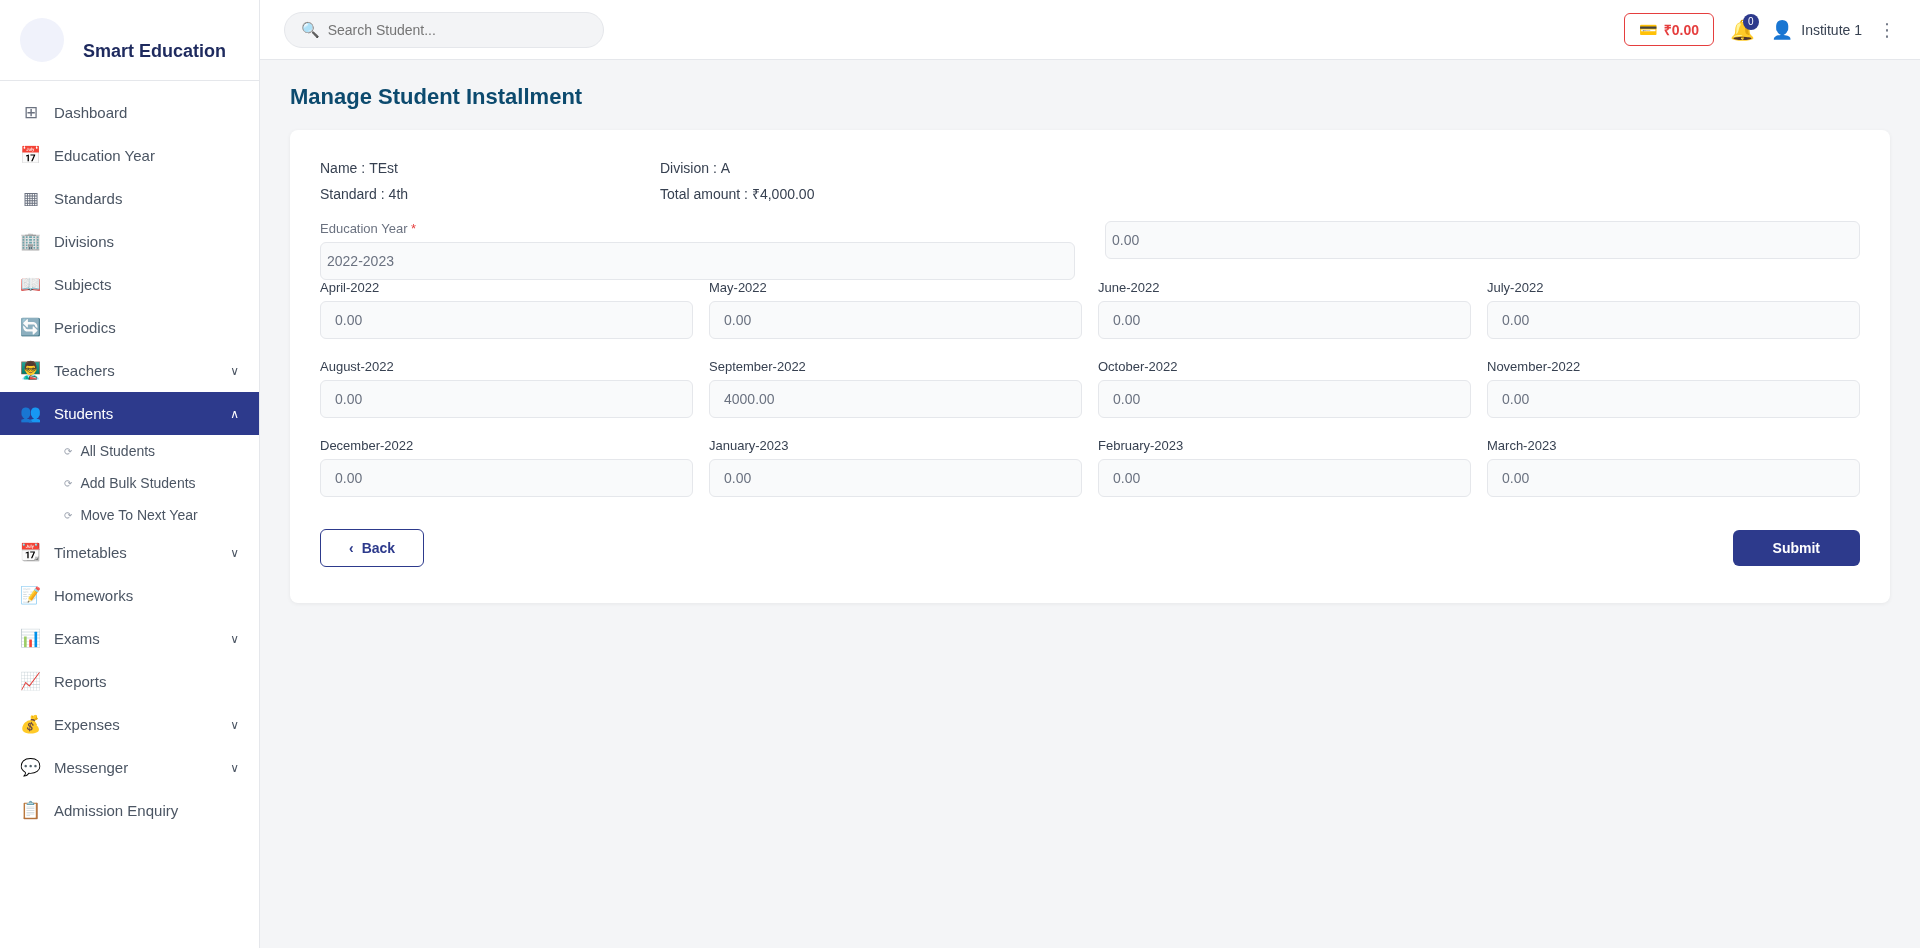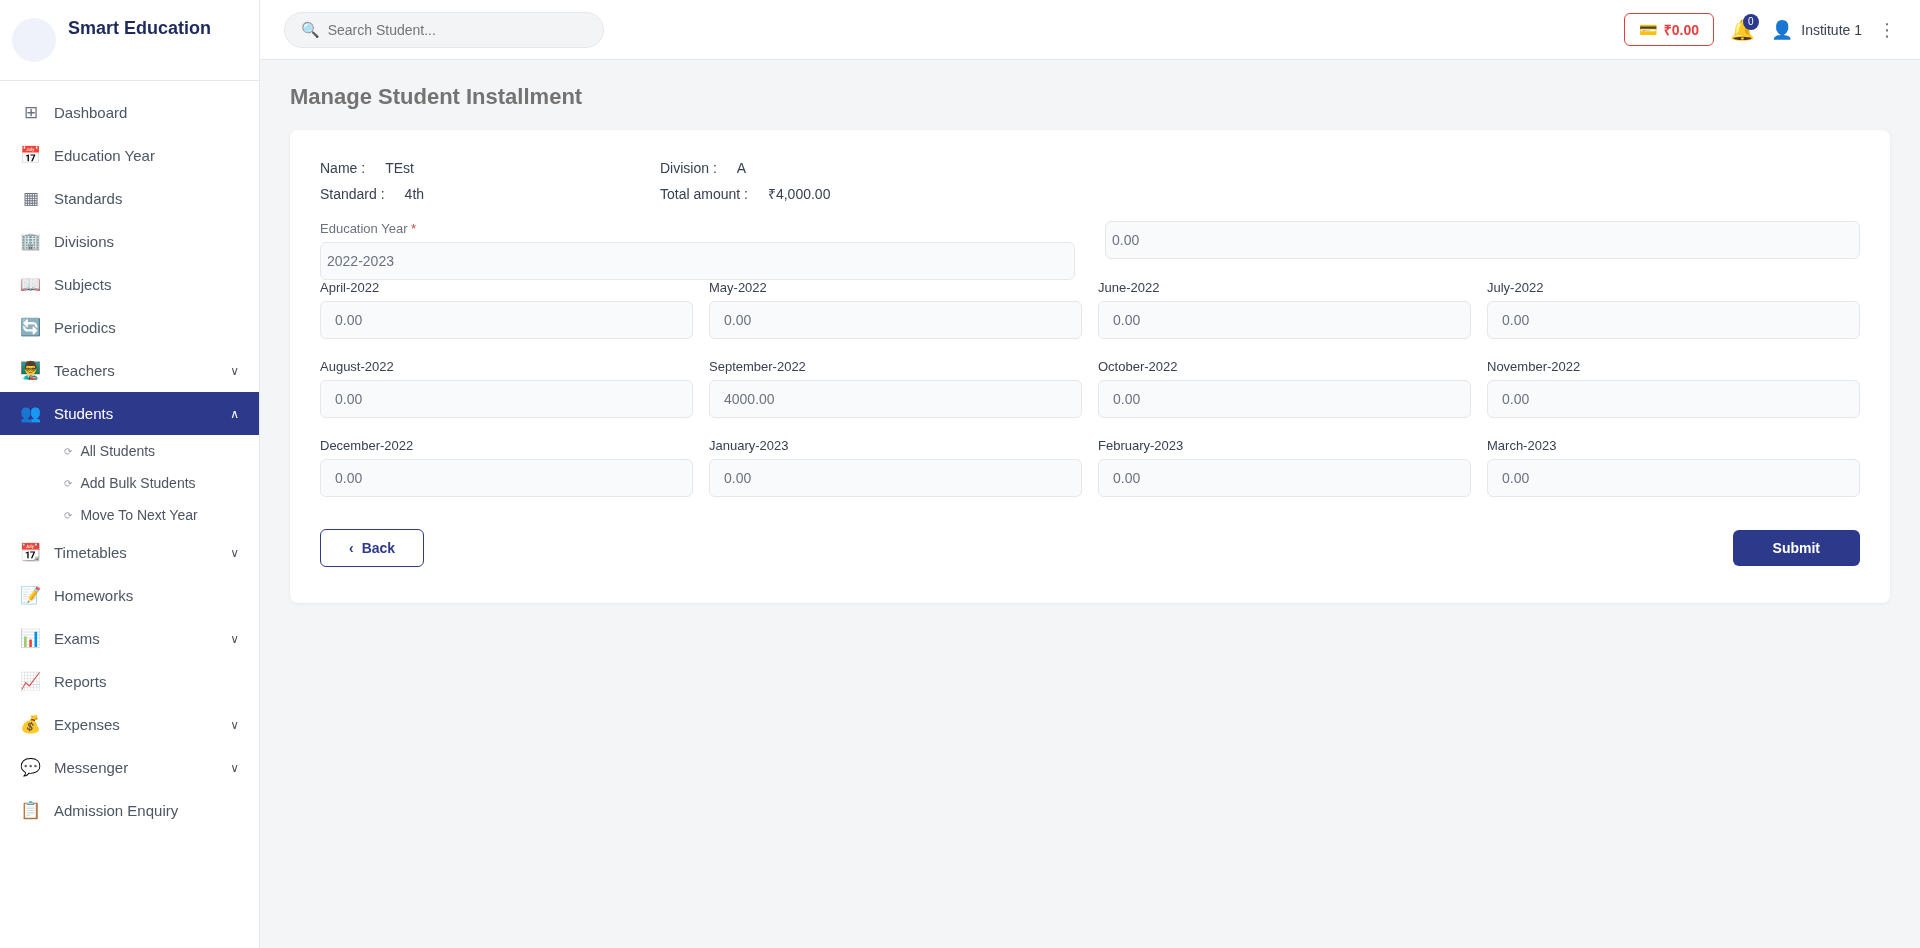--- a/index.html
+++ b/index.html
@@ -11,23 +11,23 @@
       min-width: 260px;
       background: #fff;
       border-right: 1px solid #e5e7eb;
       display: flex;
       flex-direction: column;
       height: 100%;
       overflow-y: auto;
     }
     .sidebar-logo {
       display: flex;
-      align-items: flex-start;
-      gap: 12px;
-      padding: 18px 12px;
+      align-items: flex-end;
+      gap: 19px;
+      padding: 18px 20px;
       border-bottom: 1px solid #e5e7eb;
     }
     .logo-icon {
       width: 44px;
       height: 44px;
     }
     .logo-text {
       font-size: 18px;
       font-weight: 700;
       color: #1e2a5e;
@@ -162,39 +162,39 @@
 
     
     .page-content {
       flex: 1;
       overflow-y: auto;
       padding: 24px 30px;
     }
     .page-title {
       font-size: 22px;
       font-weight: 700;
-      color: #737373;
+      color: #0c4a6e;
       margin-bottom: 20px;
     }
 
     
     .form-card {
       background: #fff;
       border-radius: 8px;
       padding: 30px 30px 36px;
       box-shadow: 0 1px 4px rgba(0,0,0,0.06);
     }
     .info-row {
       display: flex;
       gap: 60px;
       margin-bottom: 6px;
     }
     .info-group {
       display: flex;
-      gap: 20px;
+      gap: 4px;
       align-items: center;
       min-width: 280px;
     }
     .info-label {
       font-size: 14px;
       color: #374151;
       font-weight: 500;
     }
     .info-value {
       font-size: 14px;

